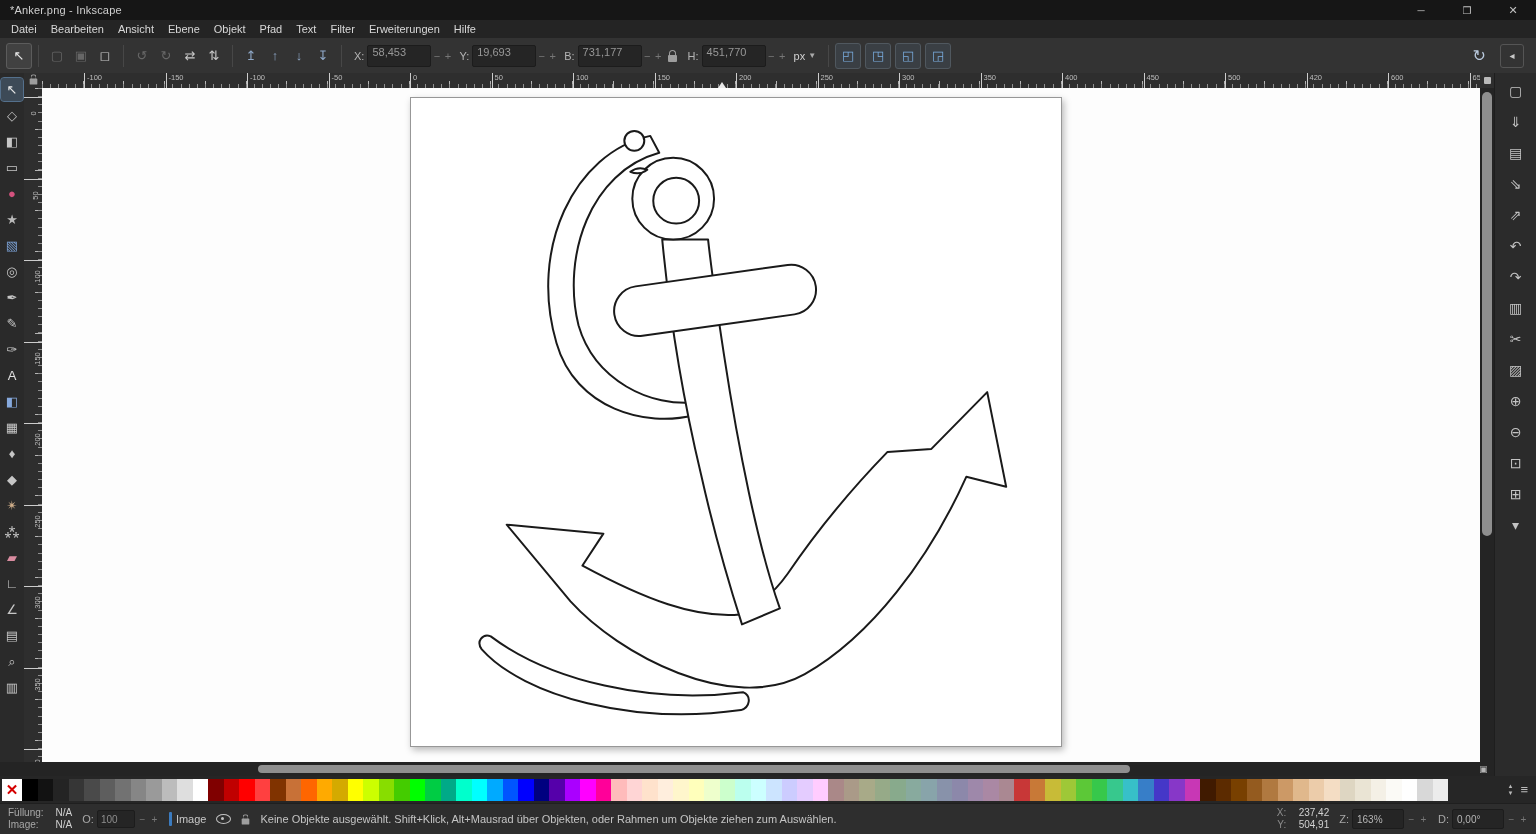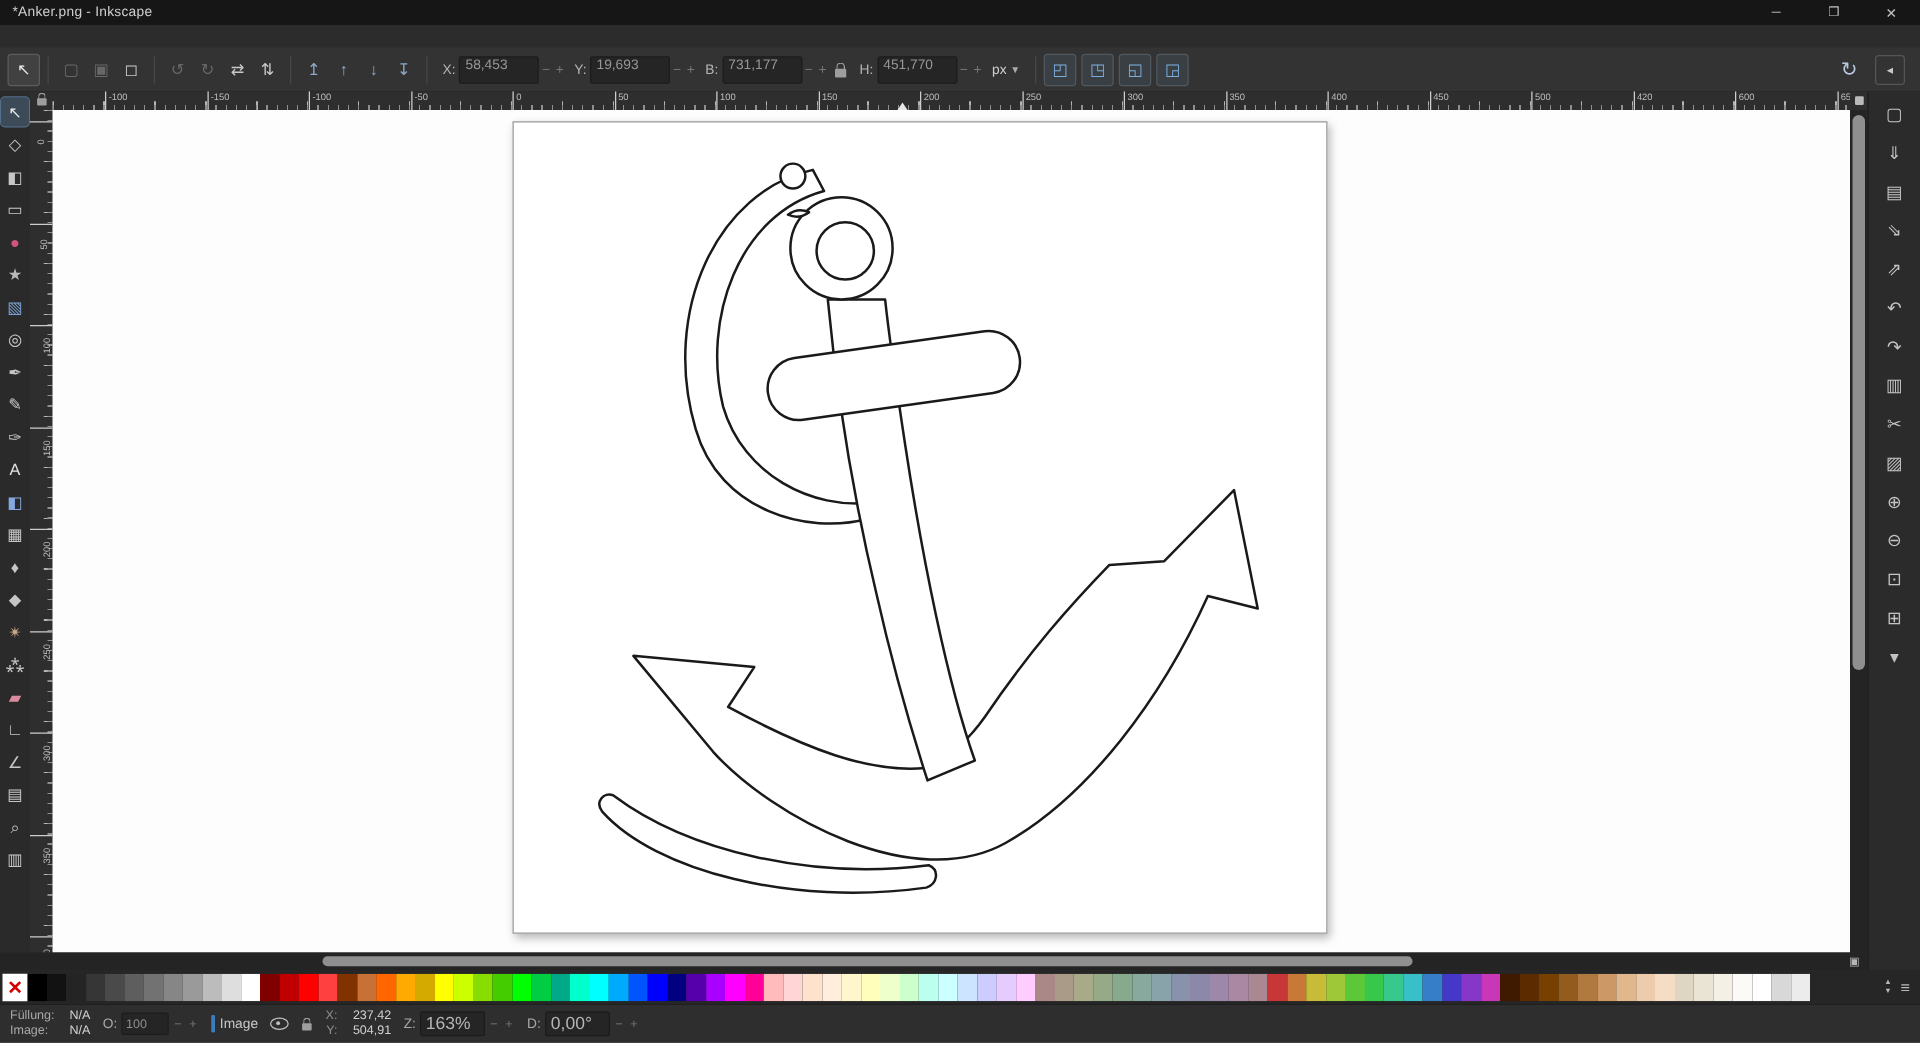--- a/index.html
+++ b/index.html
@@ -132,37 +132,50 @@
   .o-field{width:30px;height:16px;background:#252525;border:1px solid #1c1c1c;border-radius:2px;
            color:#8d8d8d;font-size:10px;display:flex;align-items:center;padding:0 3px}
   .layer-chip{display:flex;align-items:center;gap:4px}
   .layer-bar{width:3px;height:14px;background:#3b7bbf;border-radius:1px}
   .status-msg{flex:1;color:#c4c4c4;white-space:nowrap;overflow:hidden;text-overflow:ellipsis}
   .xy-block{display:grid;grid-template-columns:auto auto;column-gap:5px;font-size:10px;line-height:12px;text-align:right}
   .xy-block .lab{color:#8d8d8d}
   .xy-block .val{color:#d2d2d2;min-width:38px}
   .zd-block{display:flex;align-items:center;gap:3px}
   .zd-field{width:42px;height:18px;background:#252525;border:1px solid #1c1c1c;border-radius:2px;
-            color:#b5b5b5;font-size:14px;display:flex;align-items:flex-start;padding:0 4px}
+            color:#b5b5b5;font-size:10px;display:flex;align-items:center;padding:0 4px}
   .mini-st{font-size:10px;color:#777;width:9px;text-align:center}
 </style>
 </head>
 <body>
 
 <div class="app">
 
   <div class="titlebar">
     <span class="title">*Anker.png - Inkscape</span>
     <div class="winbtns">
       <span class="winbtn">─</span>
       <span class="winbtn">❒</span>
       <span class="winbtn close">✕</span>
     </div>
   </div>
 
+  <div class="menubar">
+
+  <span class="menu-item">Datei</span>
+      <span class="menu-item">Bearbeiten</span>
+      <span class="menu-item">Ansicht</span>
+      <span class="menu-item">Ebene</span>
+      <span class="menu-item">Objekt</span>
+      <span class="menu-item">Pfad</span>
+      <span class="menu-item">Text</span>
+      <span class="menu-item">Filter</span>
+      <span class="menu-item">Erweiterungen</span>
+      <span class="menu-item">Hilfe</span>
+    </div>
 
   <div class="toolctrl">
     <div class="tbtn active-tool">
       <span>↖</span>
     </div>
     <div class="sep"></div>
     <div style="display:flex">
 
     <div class="tbtn disabled">
           <span>▢</span>
@@ -603,20 +616,21 @@
       <span class="mini-st">+</span>
     </div>
     <div class="layer-chip">
       <i class="layer-bar"></i>
       <span>Image</span>
     </div>
     <div class="eye"></div>
     <div style="display:flex;align-items:flex-start">
         <i class="lock small"></i>
       </div>
+    <div class="status-msg">Keine Objekte ausgewählt. Shift+Klick, Alt+Mausrad über Objekten, oder Rahmen um Objekte ziehen zum Auswählen.</div>
     <div class="xy-block">
       <span class="lab">X:</span>
       <span class="val">237,42</span>
       <span class="lab">Y:</span>
       <span class="val">504,91</span>
     </div>
     <div class="zd-block">
       <span style="color:#a8a8a8">Z:</span>
       <div class="zd-field">
           <span>163%</span>

